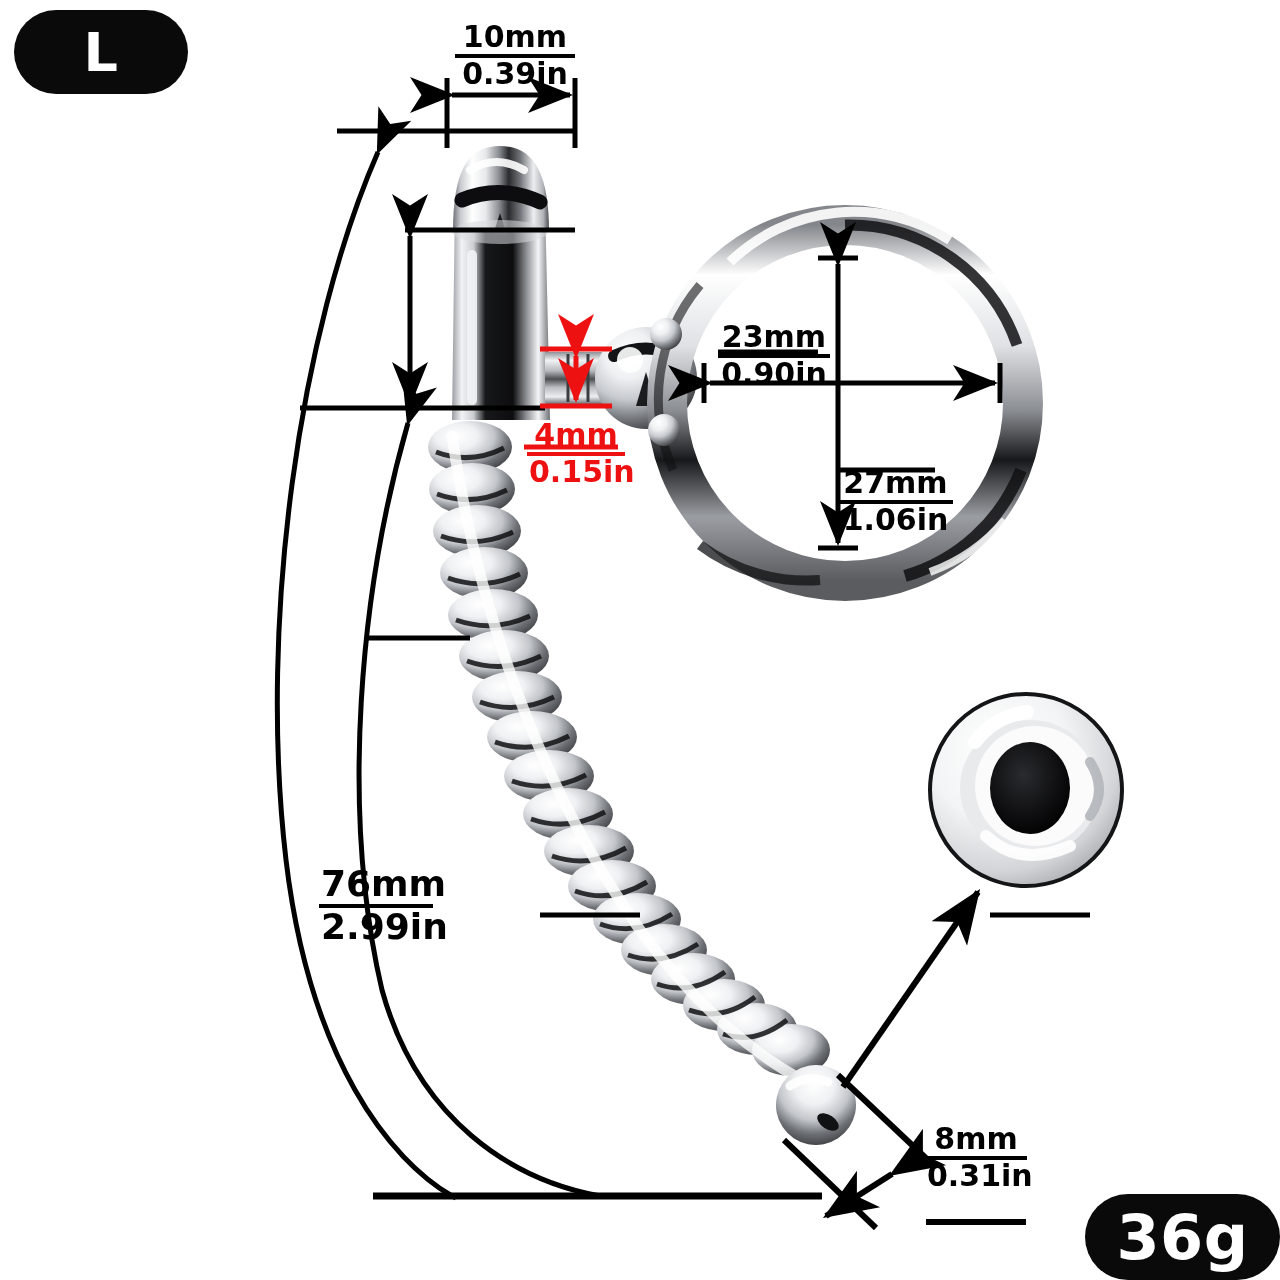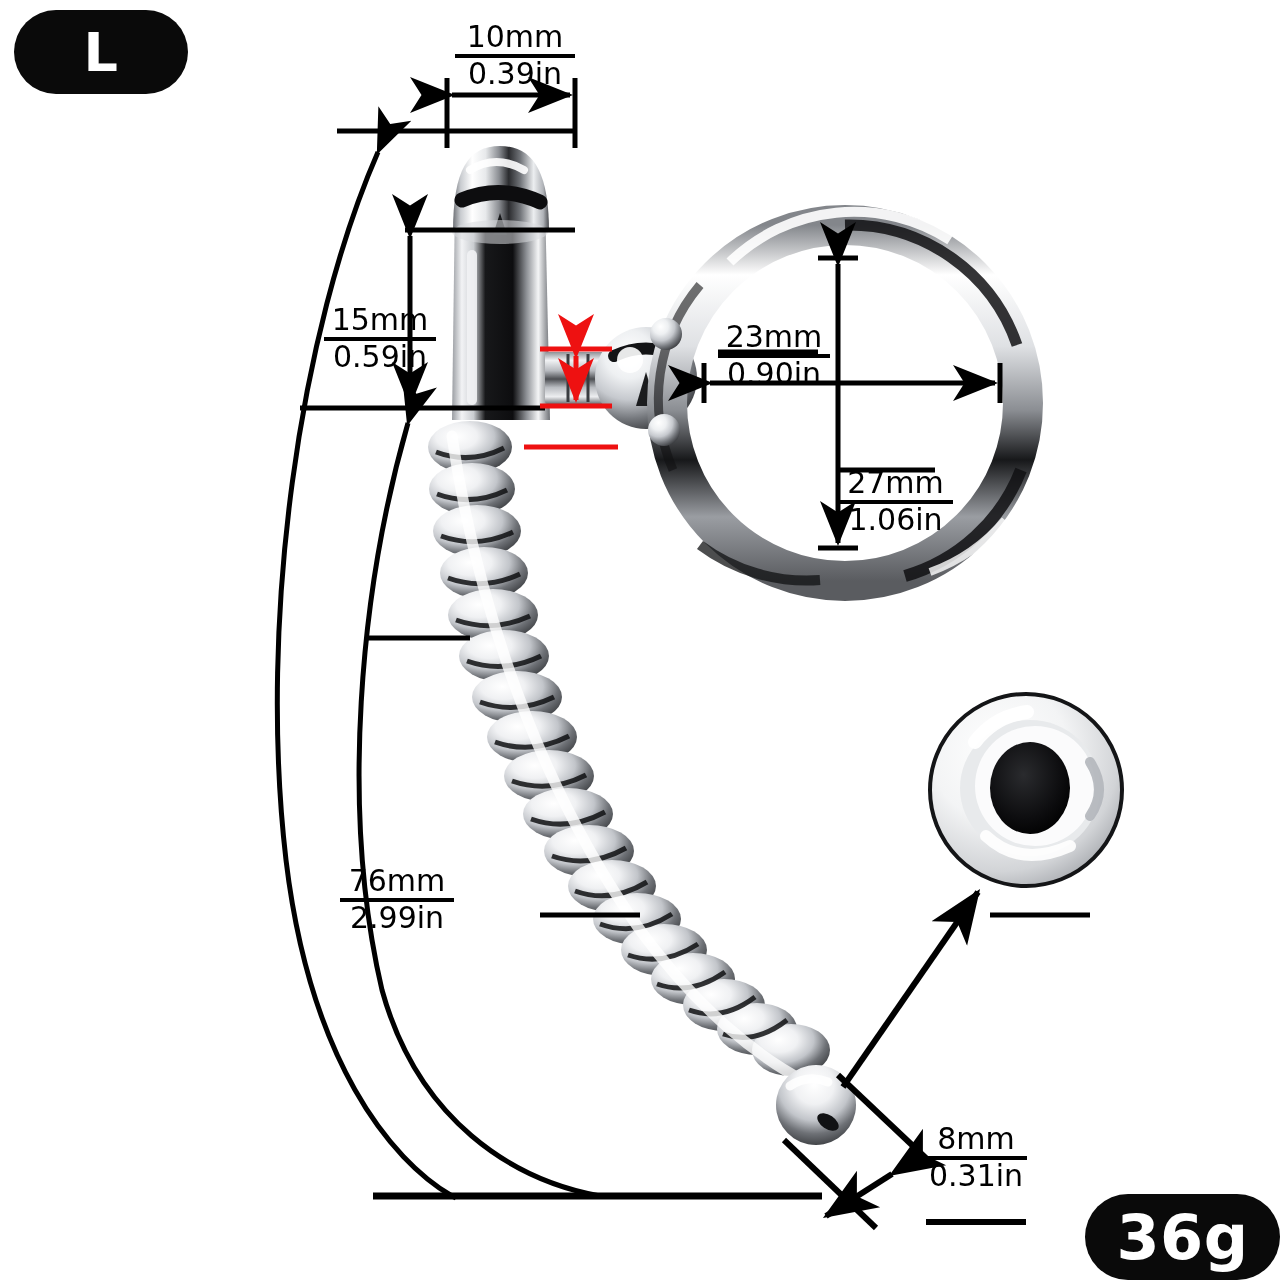--- a/index.html
+++ b/index.html
@@ -29,21 +29,21 @@
   }
   #weight-badge {
     left:1085px; top:1185px; width:195px; height:86px;
     border-radius:43px;
     font-size:62px;
     margin-top:9px;
   }
 
   .dim {
     position:absolute;
-    font-weight:normal;
+    font-weight:bold;
     line-height:1.02;
     text-align:center;
     white-space:nowrap;
     color:#000000;
   }
   .dim .mm {
     display:block;
     border-bottom:4px solid currentColor;
     padding:0 2px 1px 2px;
   }
@@ -312,38 +312,38 @@
 
   <div class="badge" id="weight-badge">
     <span>36g</span>
   </div>
 
   <div class="dim" style="left:455px; top:22px; width:120px; font-size:30px;">
     <span class="mm">10mm</span>
     <span class="in">0.39in</span>
   </div>
 
-  <div class="dim" style="left:324px; top:305px; width:112px; font-size:30px;">
-    <span class="mm">15mm</span>
-    <span class="in">0.59in</span>
-  </div>
-
+
+  <div class="dim red" style="left:527px; top:420px; width:98px; font-size:30px;">
+    <span class="mm">4mm</span>
+    <span class="in">0.15in</span>
+  </div>
 
   <div class="dim" style="left:718px; top:322px; width:112px; font-size:30px;">
     <span class="mm">23mm</span>
     <span class="in">0.90in</span>
   </div>
 
   <div class="dim" style="left:838px; top:440px; width:115px; font-size:30px;margin-top:28px;">
     <span class="mm">27mm</span>
     <span class="in">1.06in</span>
   </div>
 
 
-  <div class="dim" style="left:340px; top:866px; width:114px; font-size:30px;">
+  <div class="dim" style="left:319px; top:866px; width:114px; font-size:36px;">
     <span class="mm">76mm</span>
     <span class="in">2.99in</span>
   </div>
 
 
   <div class="dim" style="left:925px; top:1124px; width:102px; font-size:30px;">
     <span class="mm">8mm</span>
     <span class="in">0.31in</span>
   </div>
 

